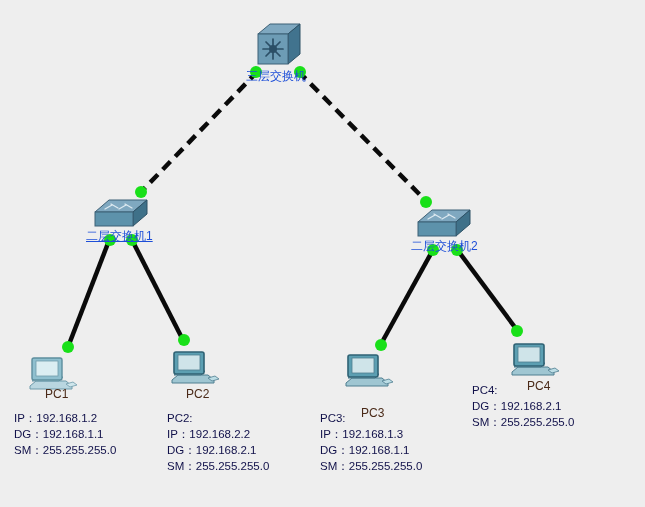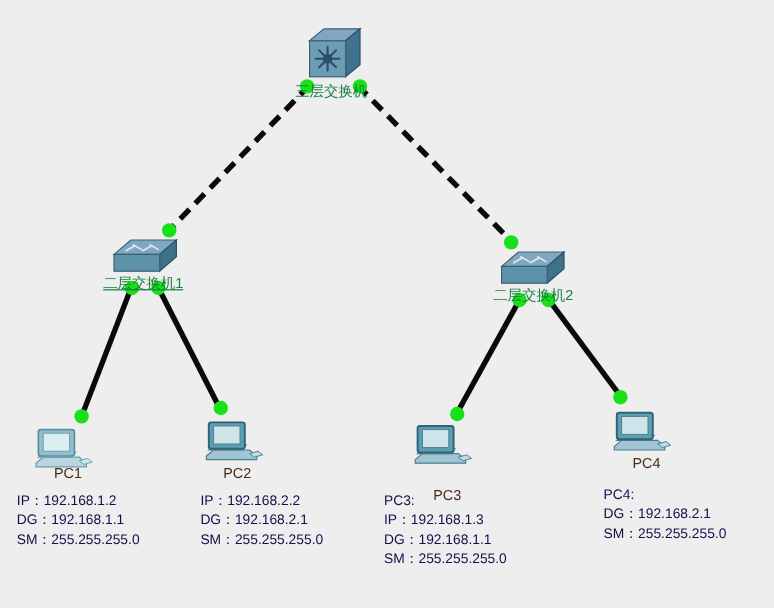--- a/index.html
+++ b/index.html
@@ -16,21 +16,21 @@
     background:#eeeeee;
   }
   svg#topo{position:absolute;left:0;top:0;width:645px;height:507px;}
 
   .node{position:absolute;}
 
   
   .dev-label{
     position:absolute;
     font-size:12px;
-    color:#15803d;
+    color:#1d4ed8;
     white-space:nowrap;
     letter-spacing:0px;
   }
   .pc-label{
     position:absolute;
     font-size:12px;
     color:#4a2a18;
     white-space:nowrap;
   }
 
@@ -184,31 +184,32 @@
   </div>
   <div class="pc-label" style="left:527px;top:379px;">PC4</div>
 
   <div class="cfg" style="left:14px;top:410px;">
     <div>IP：192.168.1.2</div>
     <div>DG：192.168.1.1</div>
     <div>SM：255.255.255.0</div>
   </div>
 
   <div class="cfg" style="left:167px;top:410px;">
+    <div>PC2:</div>
     <div>IP：192.168.2.2</div>
     <div>DG：192.168.2.1</div>
     <div>SM：255.255.255.0</div>
   </div>
 
   <div class="cfg" style="left:320px;top:410px;">
     <div>PC3:</div>
     <div>IP：192.168.1.3</div>
     <div>DG：192.168.1.1</div>
     <div>SM：255.255.255.0</div>
   </div>
 
-  <div class="cfg" style="left:472px;top:405px;margin-left:31px;">
+  <div class="cfg" style="left:472px;top:382px;">
     <div>PC4:</div>
     <div>DG：192.168.2.1</div>
     <div>SM：255.255.255.0</div>
   </div>
 
 </div>
 
 </body></html>

